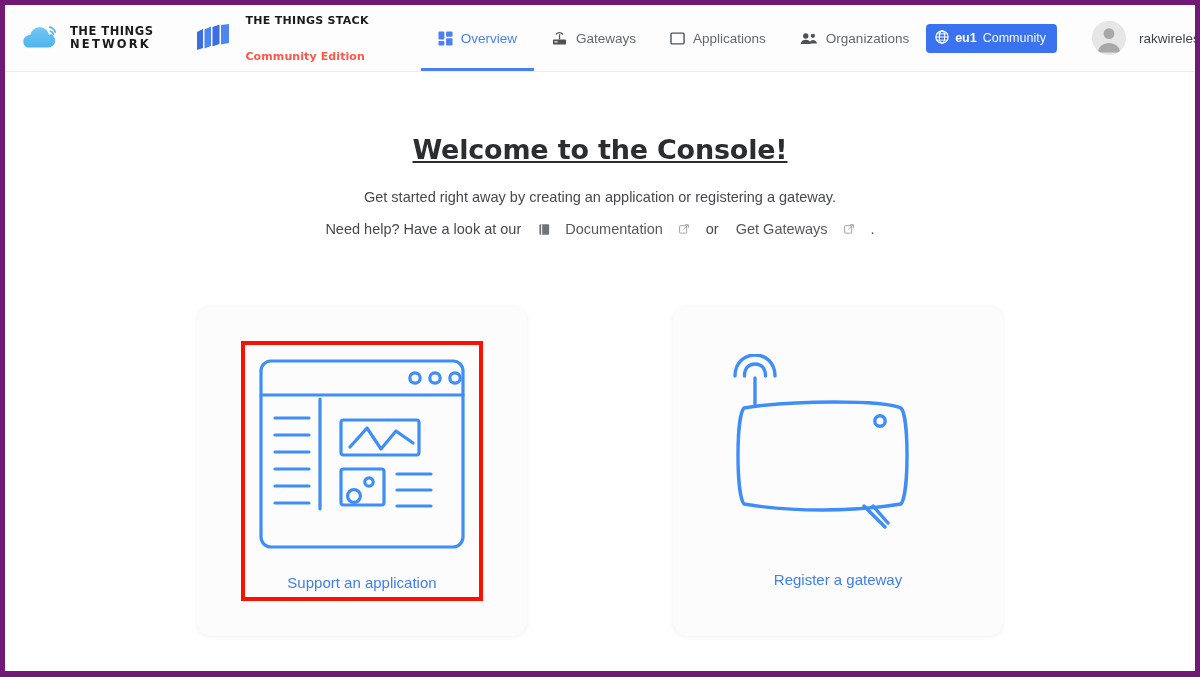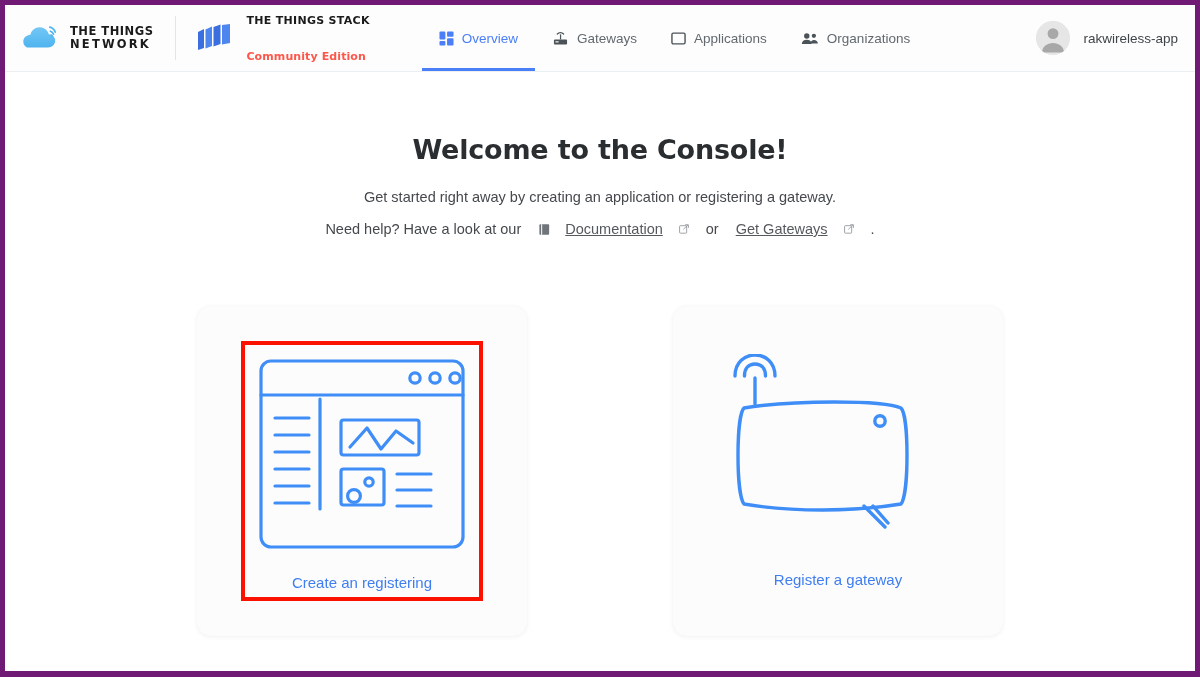--- a/index.html
+++ b/index.html
@@ -170,41 +170,41 @@
     text-align: center;
   }
 
   .welcome-title {
     font-family: "DejaVu Sans", sans-serif;
     font-size: 27px;
     font-weight: bold;
     color: #2b2e31;
     letter-spacing: -0.2px;
     margin-bottom: 24px;
+    text-decoration: underline;
   }
 
   .subtitle {
     font-size: 14.5px;
     color: #45494d;
     margin-bottom: 16px;
     margin-top: 16px;
   }
 
   .helpline {
     font-size: 14.5px;
     color: #45494d;
     display: flex;
     align-items: center;
     justify-content: center;
     gap: 12px;
   }
   .helpline .seg { margin-right: 5px; }
   .doc-link, .support-link {
     color: #55595d;
-    text-decoration: underline;
     cursor: pointer;
   }
   .book-icon { margin-right: 2px; display: inline-flex; vertical-align: -2px; }
   .ext-icon { margin: 0 5px 0 4px; display: inline-flex; vertical-align: -1px; }
 
   
   .cards {
     display: flex;
     justify-content: center;
     gap: 146px;
@@ -339,20 +339,32 @@
             <path d="M10.4 13.6c0.2-2.6 2.0-4.0 4.0-4.0 2.3 0 4.3 1.4 4.3 4.0z" fill="#4c5358"></path>
           </svg>
         </span>
         <span>Organizations</span>
       </div>
 
     </nav>
 
     <div class="header-right">
 
+      <div class="cluster-badge">
+        <span>
+          <svg viewBox="0 0 16 16" width="14" height="14">
+            <circle cx="8" cy="8" r="7" fill="none" stroke="#ffffff" stroke-width="1.4"></circle>
+            <ellipse cx="8" cy="8" rx="3.1" ry="7" fill="none" stroke="#ffffff" stroke-width="1.2"></ellipse>
+            <line x1="1" y1="8" x2="15" y2="8" stroke="#ffffff" stroke-width="1.2"></line>
+            <path d="M2.4 4.4h11.2M2.4 11.6h11.2" stroke="#ffffff" stroke-width="1.1"></path>
+          </svg>
+        </span>
+        <span class="bold">eu1</span>
+        <span class="light">Community</span>
+      </div>
 
       <div class="user-area">
         <span class="avatar">
           <svg viewBox="0 0 34 34" width="34" height="34">
             <circle cx="17" cy="17" r="17" fill="#e6e6e6"></circle>
             <circle cx="17" cy="12.6" r="5.4" fill="#a8a8a8"></circle>
             <path d="M5.8 31.5c0.7-6.2 5.3-9.6 11.2-9.6s10.5 3.4 11.2 9.6z" fill="#a8a8a8"></path>
           </svg>
         </span>
         <span class="username">rakwireless-app</span>
@@ -423,21 +435,21 @@
                 <polyline points="93,90 110,71 124,92 139,74 156,86"></polyline>
                 <rect x="84" y="112" width="43" height="36" rx="2.5"></rect>
                 <circle cx="97" cy="139" r="6.4"></circle>
                 <circle cx="112" cy="125" r="4.2"></circle>
                 <line x1="140" y1="117" x2="174" y2="117"></line>
                 <line x1="140" y1="133" x2="174" y2="133"></line>
                 <line x1="140" y1="149" x2="174" y2="149"></line>
               </g>
             </svg>
           </span>
-          <div class="card-label">Create an registering</div>
+          <div class="card-label">Support an application</div>
         </div>
       </div>
 
       <div class="card">
         <div class="card-inner">
           <span class="card-art">
             <svg viewBox="0 0 210 200" width="210" height="200">
               <g fill="none" stroke="#3f8ef7" stroke-width="3.4" stroke-linecap="round" stroke-linejoin="round">
                 <path d="M2 22 C2 8, 12 1, 22 1 C32 1, 42 8, 42 22"></path>
                 <path d="M11.5 22 C11.5 14, 16 10, 22 10 C28 10, 32.5 14, 32.5 22"></path>

